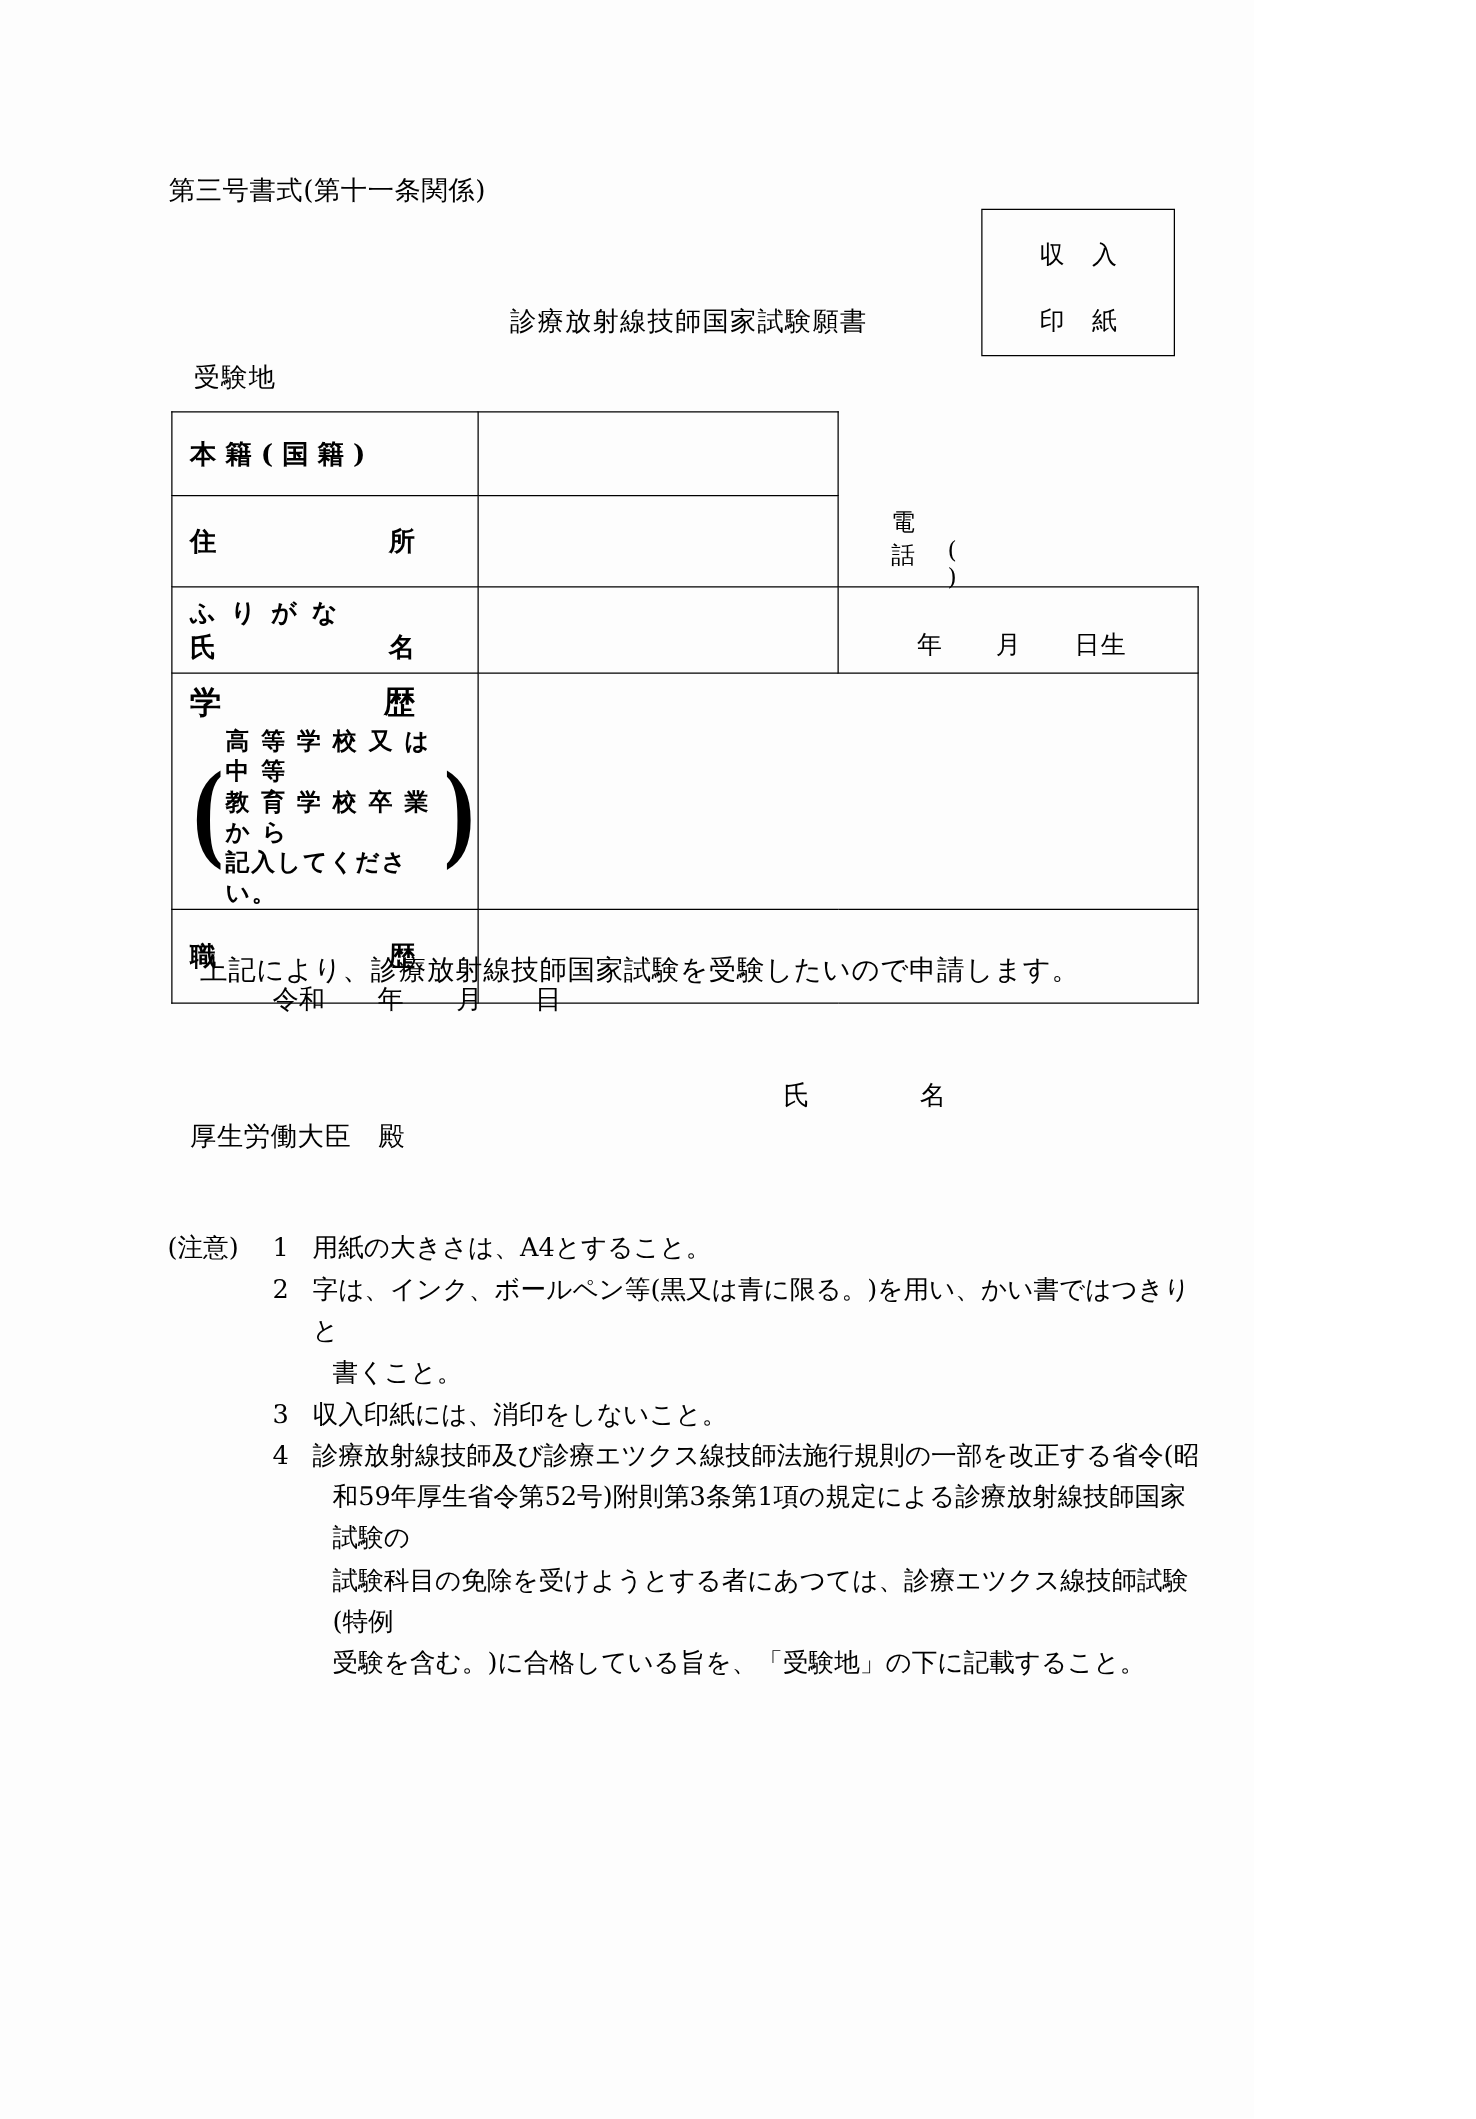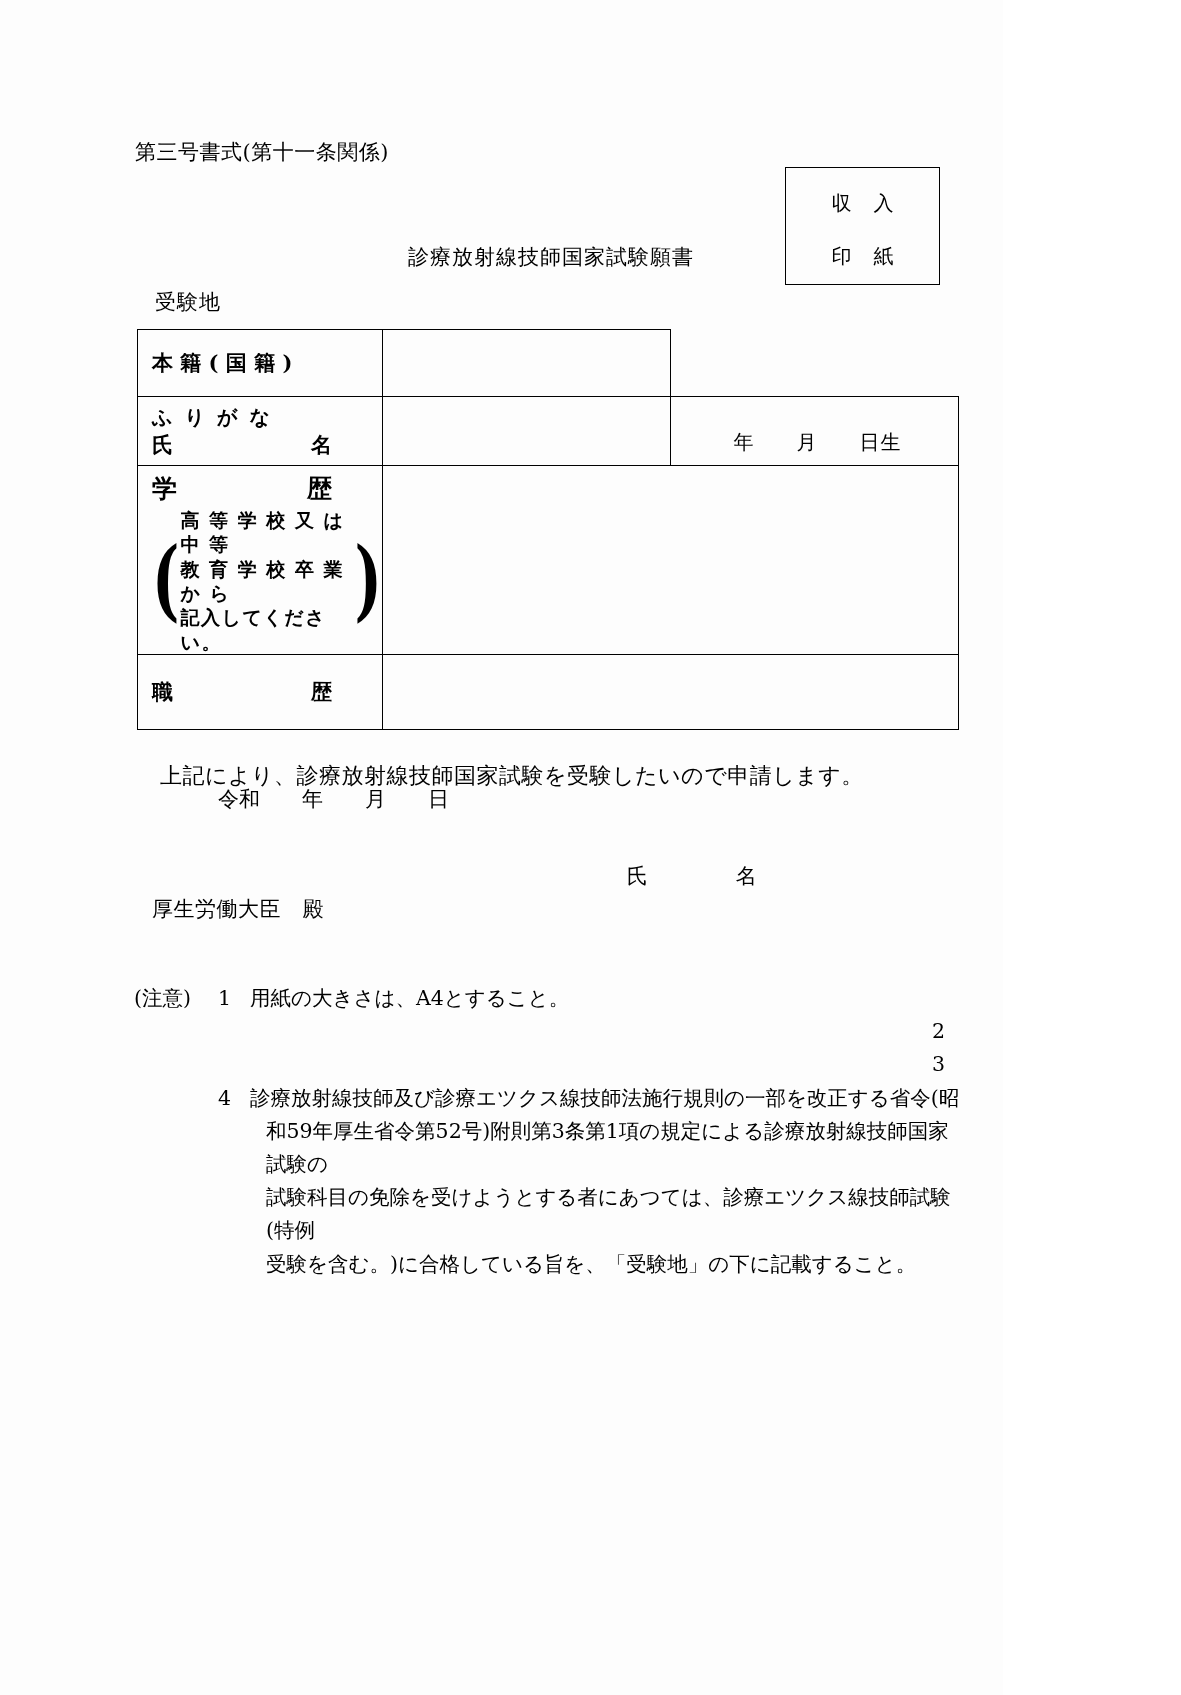--- a/index.html
+++ b/index.html
@@ -250,20 +250,31 @@
 
   <table class="form-table">
     <tbody>
       <tr class="row-honseki">
         <td class="lbl-cell">
           <span class="jp">本 籍 ( 国 籍 )</span>
         </td>
         <td></td>
       </tr>
 
+      <tr class="row-jusho">
+        <td class="lbl-cell">
+          <span class="jp spread-wide">住所</span>
+        </td>
+        <td>
+          <div class="tel-wrap">
+            <span class="jp tel-label">電話</span>
+            <span class="jp tel-parens">(     )</span>
+          </div>
+        </td>
+      </tr>
 
       <tr class="row-name">
         <td class="lbl-cell">
           <span class="name-lbl-inner">
             <span class="jp furigana">ふりがな</span><br>
             <span class="jp shimei">氏名</span>
           </span>
         </td>
         <td></td>
         <td class="birth-cell">
@@ -311,25 +322,32 @@
       <span class="jp notes-head">(注意)</span>
       <span class="jp notes-num">1</span>
       <span class="notes-body">
         <p class="jp">用紙の大きさは、A4とすること。</p>
       </span>
     </div>
 
     <div class="notes-row">
       <span class="jp notes-head"></span>
       <span class="jp notes-num">2</span>
+      <span class="notes-body">
+        <p class="jp">字は、インク、ボールペン等(黒又は青に限る。)を用い、かい書ではつきりと</p>
+        <p class="jp note-indent">書くこと。</p>
+      </span>
     </div>
 
     <div class="notes-row">
       <span class="jp notes-head"></span>
       <span class="jp notes-num">3</span>
+      <span class="notes-body">
+        <p class="jp">収入印紙には、消印をしないこと。</p>
+      </span>
     </div>
 
     <div class="notes-row">
       <span class="jp notes-head"></span>
       <span class="jp notes-num">4</span>
       <span class="notes-body">
         <p class="jp">診療放射線技師及び診療エツクス線技師法施行規則の一部を改正する省令(昭</p>
         <p class="jp note-indent">和59年厚生省令第52号)附則第3条第1項の規定による診療放射線技師国家試験の</p>
         <p class="jp note-indent">試験科目の免除を受けようとする者にあつては、診療エツクス線技師試験(特例</p>
         <p class="jp note-indent">受験を含む。)に合格している旨を、「受験地」の下に記載すること。</p>

